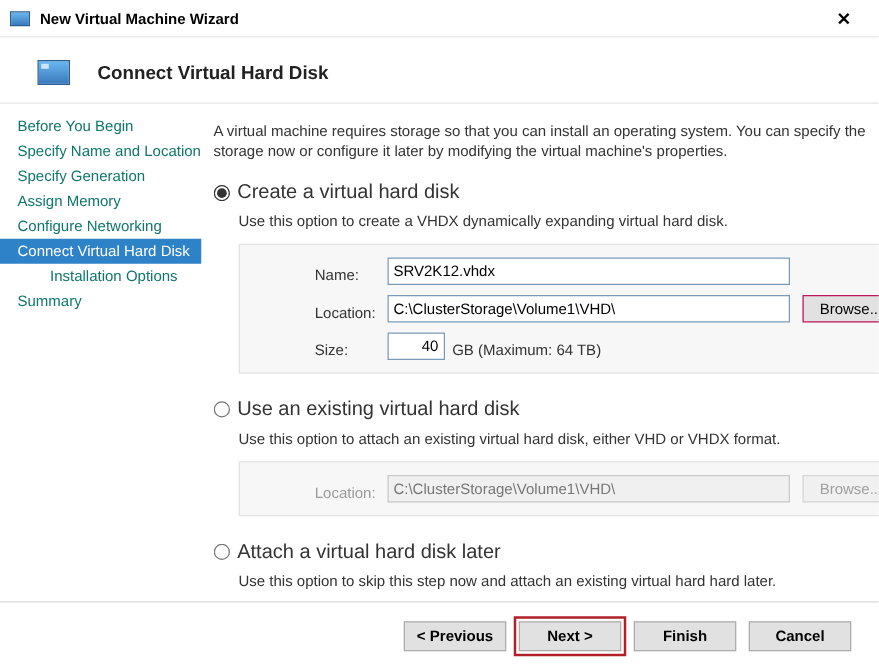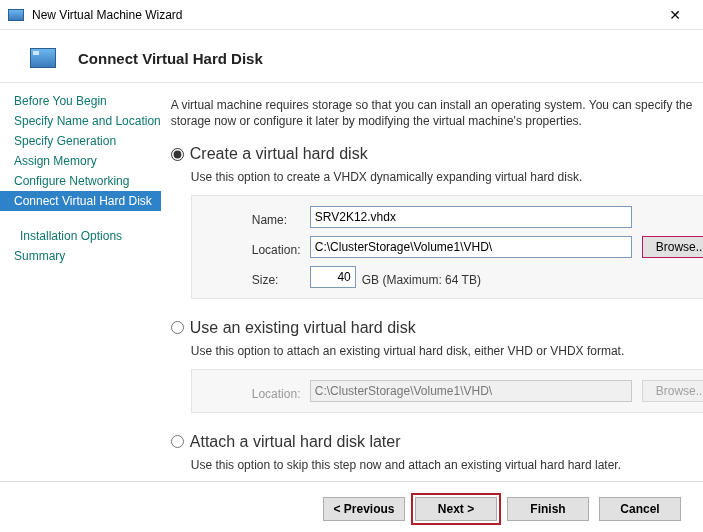--- a/index.html
+++ b/index.html
@@ -1,31 +1,31 @@
 <!DOCTYPE html>
 <html><head>
 <meta charset="utf-8">
 <style>
   * { box-sizing: border-box; font-family: "Segoe UI", Tahoma, sans-serif; }
   body { margin: 0; background: #fff; width: 703px; height: 532px; overflow: hidden; font-size: 12px; color: #000; }
-  .titlebar { height: 30px; display: flex; align-items: center; padding: 0 8px; border-bottom: 1px solid #e5e5e5; }
+  .titlebar { height: 30px; display: flex; align-items: center; padding: 0 8px; border-bottom: 1px solid #e5e5e5; font-weight: bold; }
   .title-icon { width: 16px; height: 12px; background: linear-gradient(180deg,#6cb7f0 0%,#3a7abd 100%); border: 1px solid #2b5d91; margin-right: 8px; }
   .title-text { flex: 1; font-size: 12px; }
   .close-btn { width: 40px; height: 28px; display: flex; align-items: center; justify-content: center; font-size: 14px; cursor: default; }
 
   .header { padding: 18px 0 14px 30px; display: flex; align-items: center; border-bottom: 1px solid #e5e5e5; }
   .header-icon { width: 26px; height: 20px; background: linear-gradient(180deg,#6cb7f0 0%,#3a7abd 100%); border: 1px solid #2b5d91; margin-right: 22px; position: relative; }
   .header-icon::after { content:""; position:absolute; top:2px; left:2px; width:6px; height:4px; background:#cde7fa; }
   .header-title { font-size: 15px; font-weight: 700; color: #222; }
 
   .body { display: flex; height: 398px; }
   .sidebar { width: 178px; padding-top: 8px; }
   .sidebar-item { padding: 3px 0 3px 14px; font-size: 12px; color: #0f766e; cursor: default; white-space: nowrap; }
   .sidebar-item.selected { background: #2e82c7; color: #fff; }
-  .sidebar-sub { padding-left: 20px; margin-top: 15px; }
+  .sidebar-sub { padding-left: 40px; }
 
   .main { flex: 1; padding: 14px 24px 0 10px; font-size: 12px; color: #333; line-height: 1.35; }
   .intro { margin-bottom: 14px; }
 
   .opt-row { display: flex; align-items: center; margin-bottom: 4px; }
   .opt-row input[type=radio] { margin: 0 6px 0 0; accent-color: #333; }
   .opt-label { font-size: 16px; }
   .opt-desc { margin: 0 0 10px 20px; }
 
   .form-block { background: #f7f7f8; border: 1px solid #e3e3e3; padding: 10px 12px; margin: 0 0 18px 20px; }

